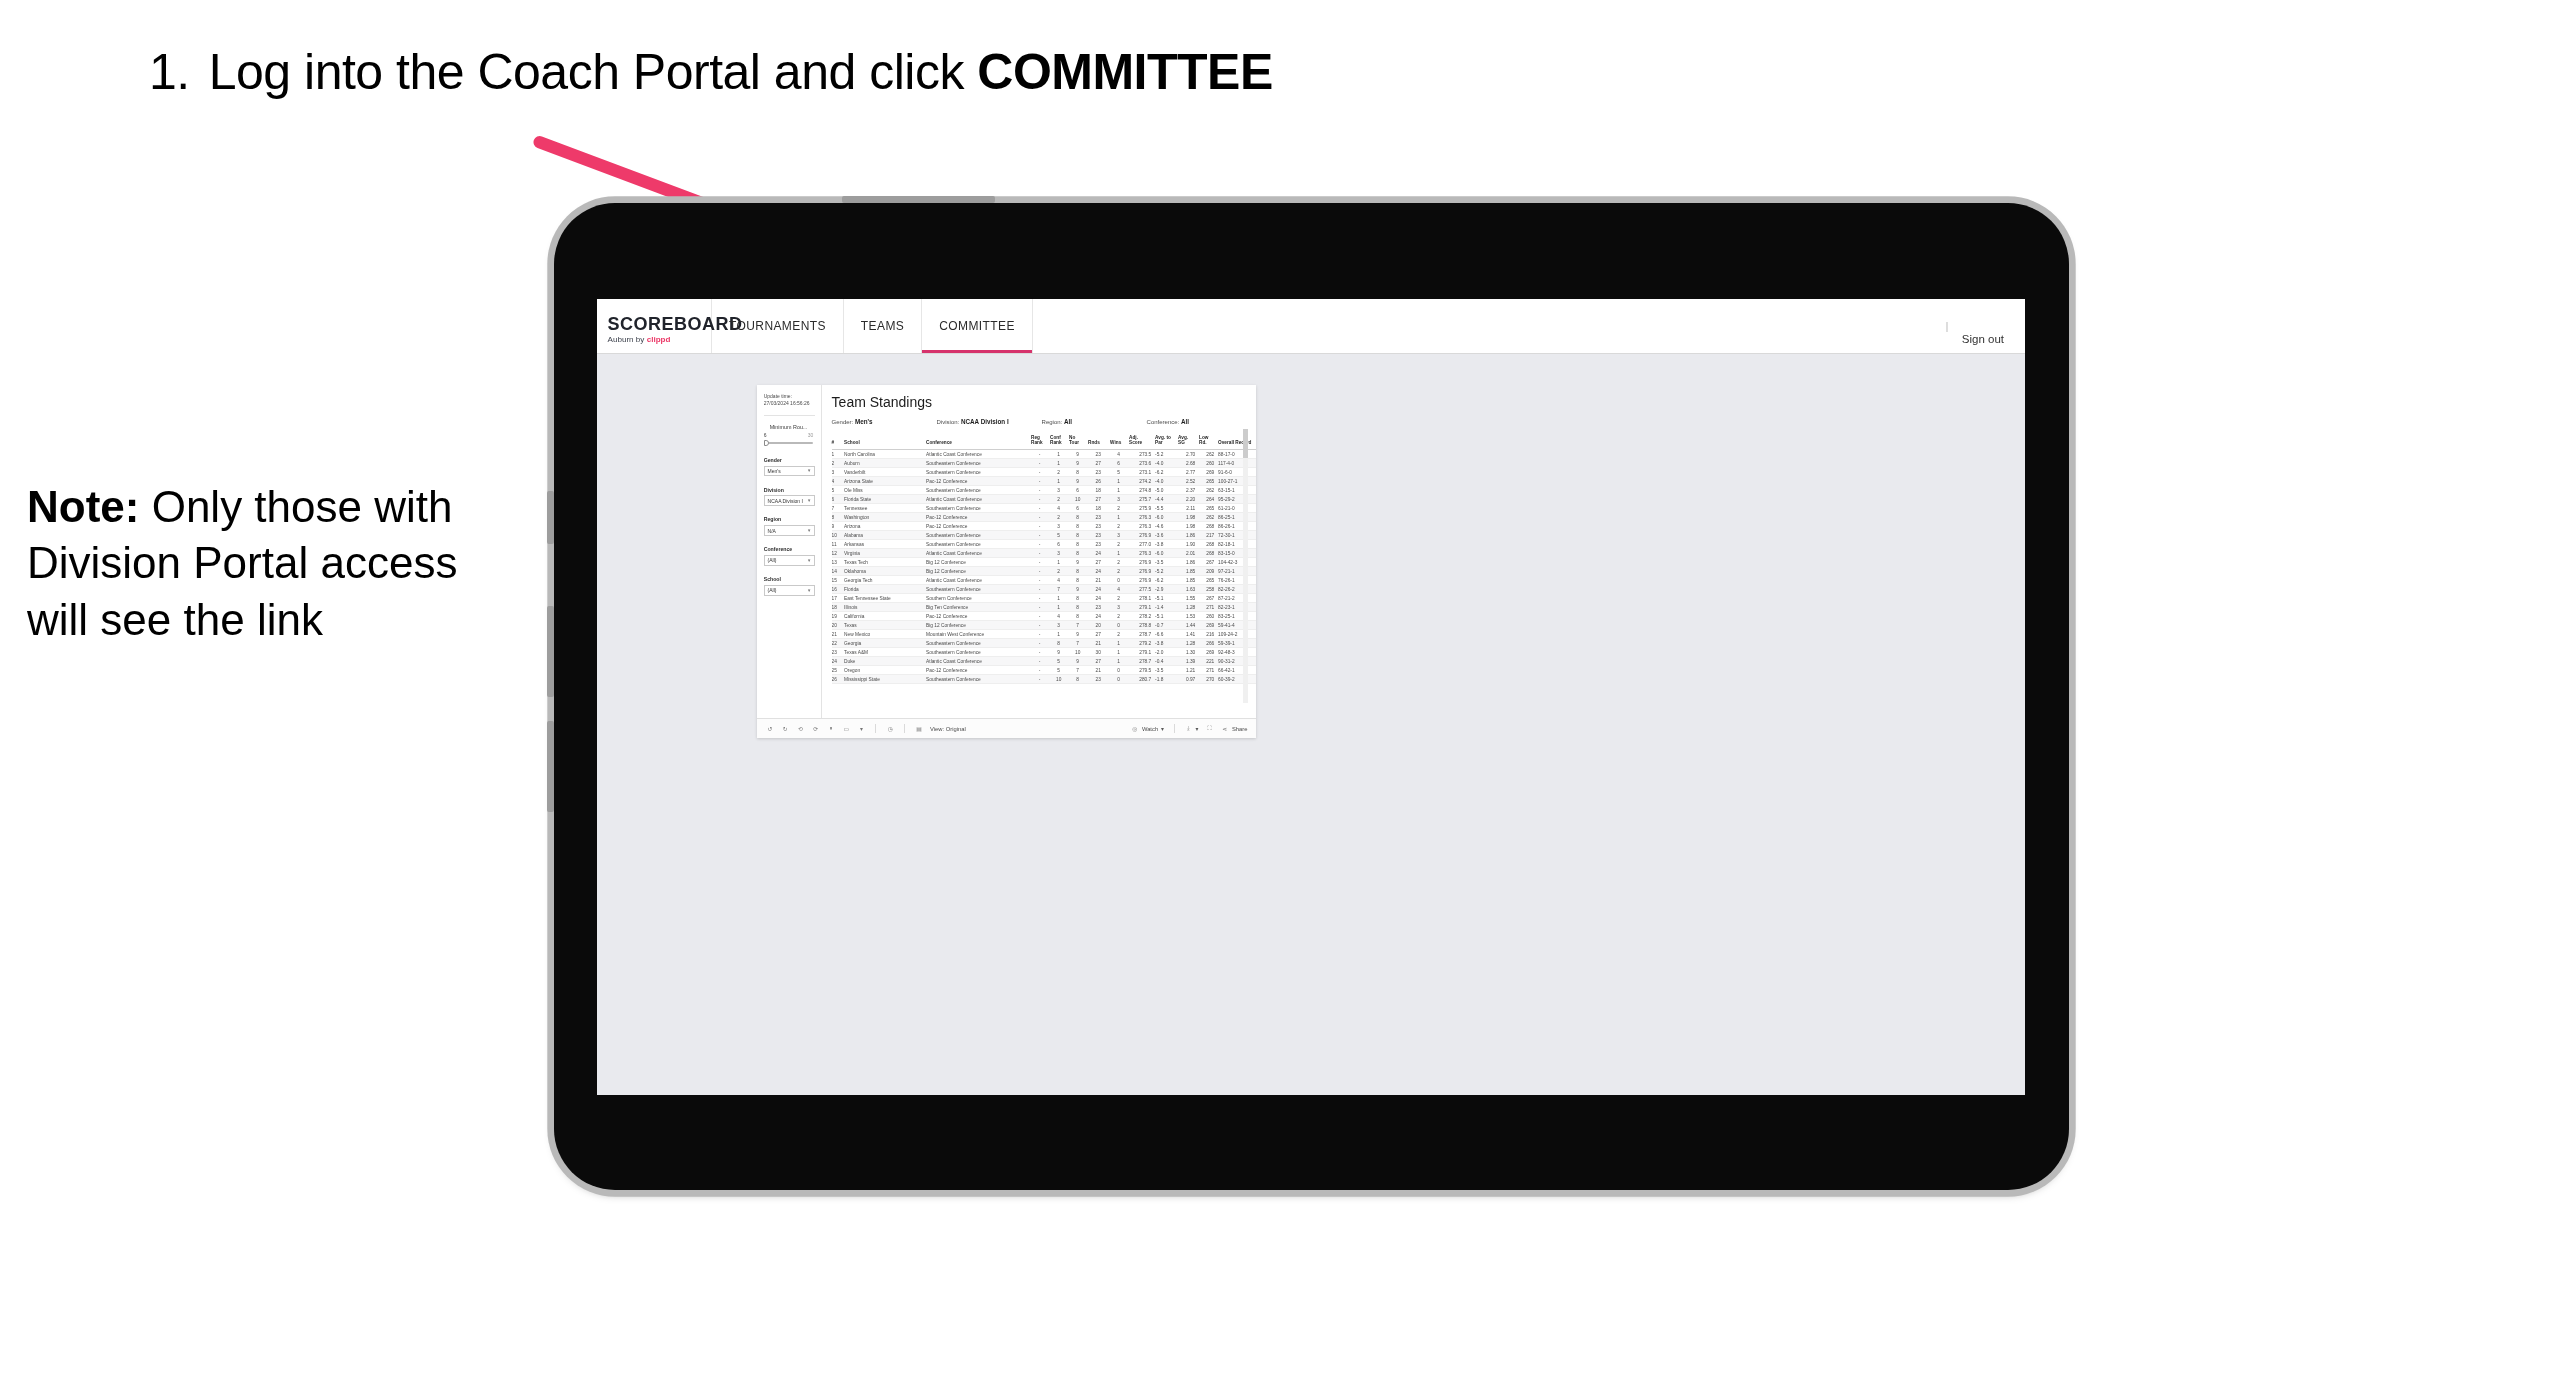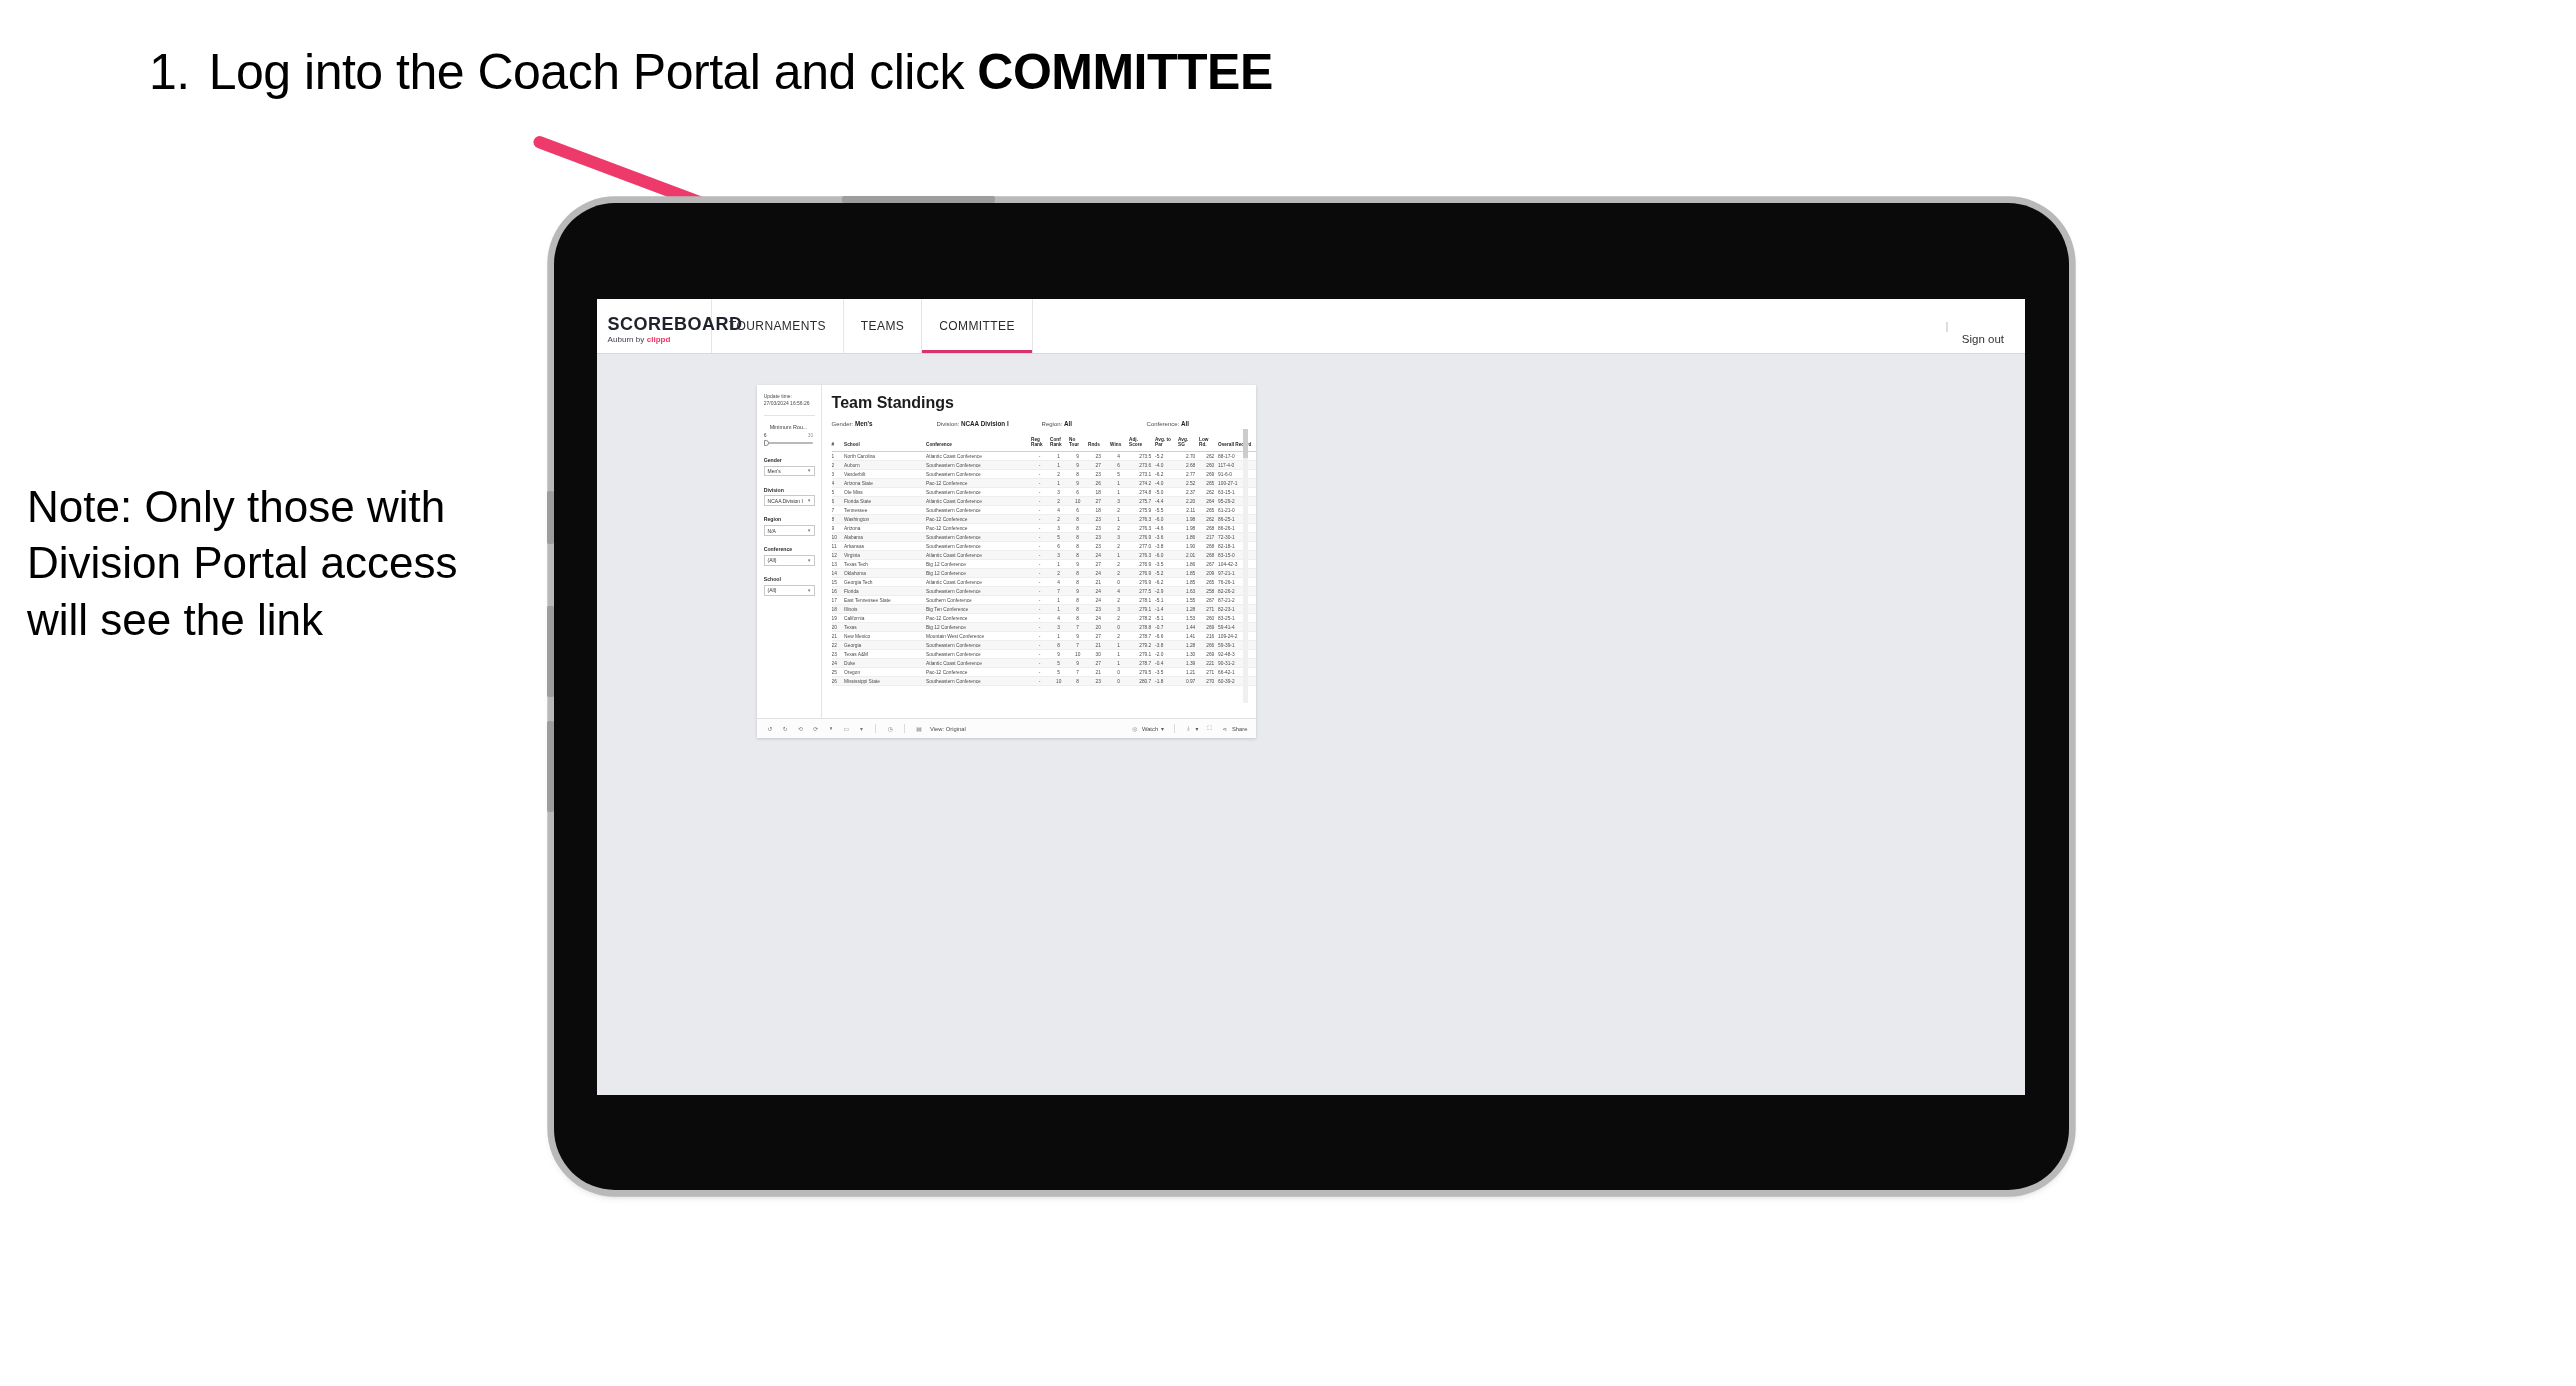--- a/index.html
+++ b/index.html
@@ -20,21 +20,21 @@
   }
   .headline .num { margin-right: 19px; }
   .headline .bold { font-weight: bold; }
 
   
   .note {
     position: absolute; left: 27px; top: 479px;
     width: 499px;
     font-size: 44px; line-height: 1.28; color: #000;
   }
-  .note b { font-weight: normal; }
+  .note b { font-weight: bold; }
 
   
   .arrow-svg { position: absolute; left: 518px; top: 125px; width: 537px; height: 220px; }
 
   
   .tablet {
     position: absolute; left: 554px; top: 203px;
     width: 1515px; height: 987px;
     background: #0a0a0a;
     border-radius: 61px;
@@ -131,21 +131,21 @@
   .slider-track .bar { position:absolute; left:0; right:0; top:1.9px; height:1.9px; background:#b9b9b9; border-radius:1px; }
   .slider-track .knob {
     position:absolute; left:0; top:0; width:5.8px; height:5.8px;
     background:#fff; border:1px solid #8a8a8a; border-radius:0 50% 50% 0;
   }
 
   
   .content { flex: 1; padding: 8.6px 0 0 9.6px; overflow: hidden; position: relative; }
   .viz-title {
     font-family: "Liberation Sans Narrow", "Liberation Sans", sans-serif;
-    font-size: 16px; font-weight: bold; color: #1c1c1c; margin-bottom: 8.6px;
+    font-size: 14px; font-weight: normal; color: #1c1c1c; margin-bottom: 8.6px;
   }
   .meta-row { display: flex; font-size: 6px; color: #4c4c4c; margin-bottom: 9.6px; }
   .meta-row .m { width: 105px; }
   .meta-row .m b { color:#1c1c1c; font-size:6.3px; }
 
   table.standings { border-collapse: collapse; width: 424px; table-layout: fixed; }
   table.standings thead th {
     font-size: 4.7px; font-weight: bold; color: #1d1d1d; text-align: left;
     vertical-align: bottom; padding: 0 1.9px 3.8px 0; line-height: 1.15;
     border-bottom: 1px solid #cfcfcf;

